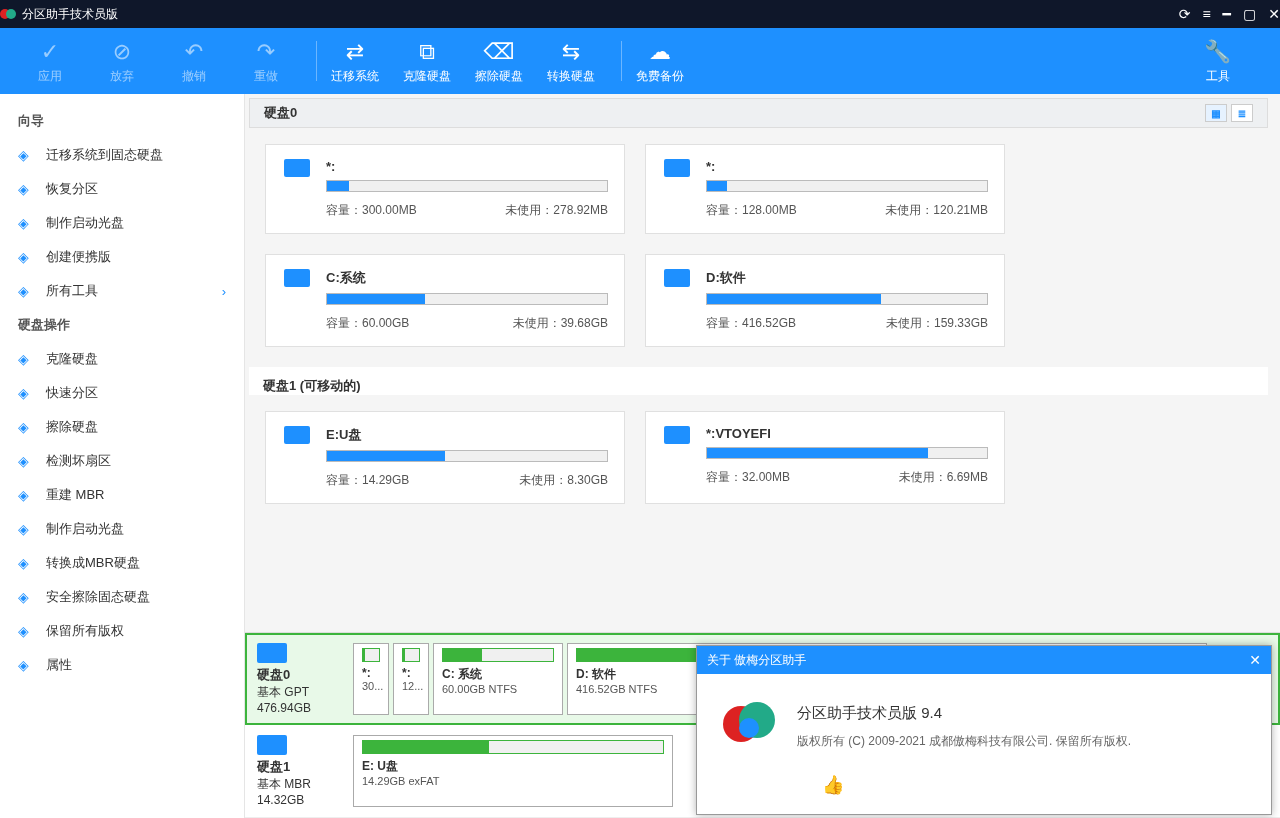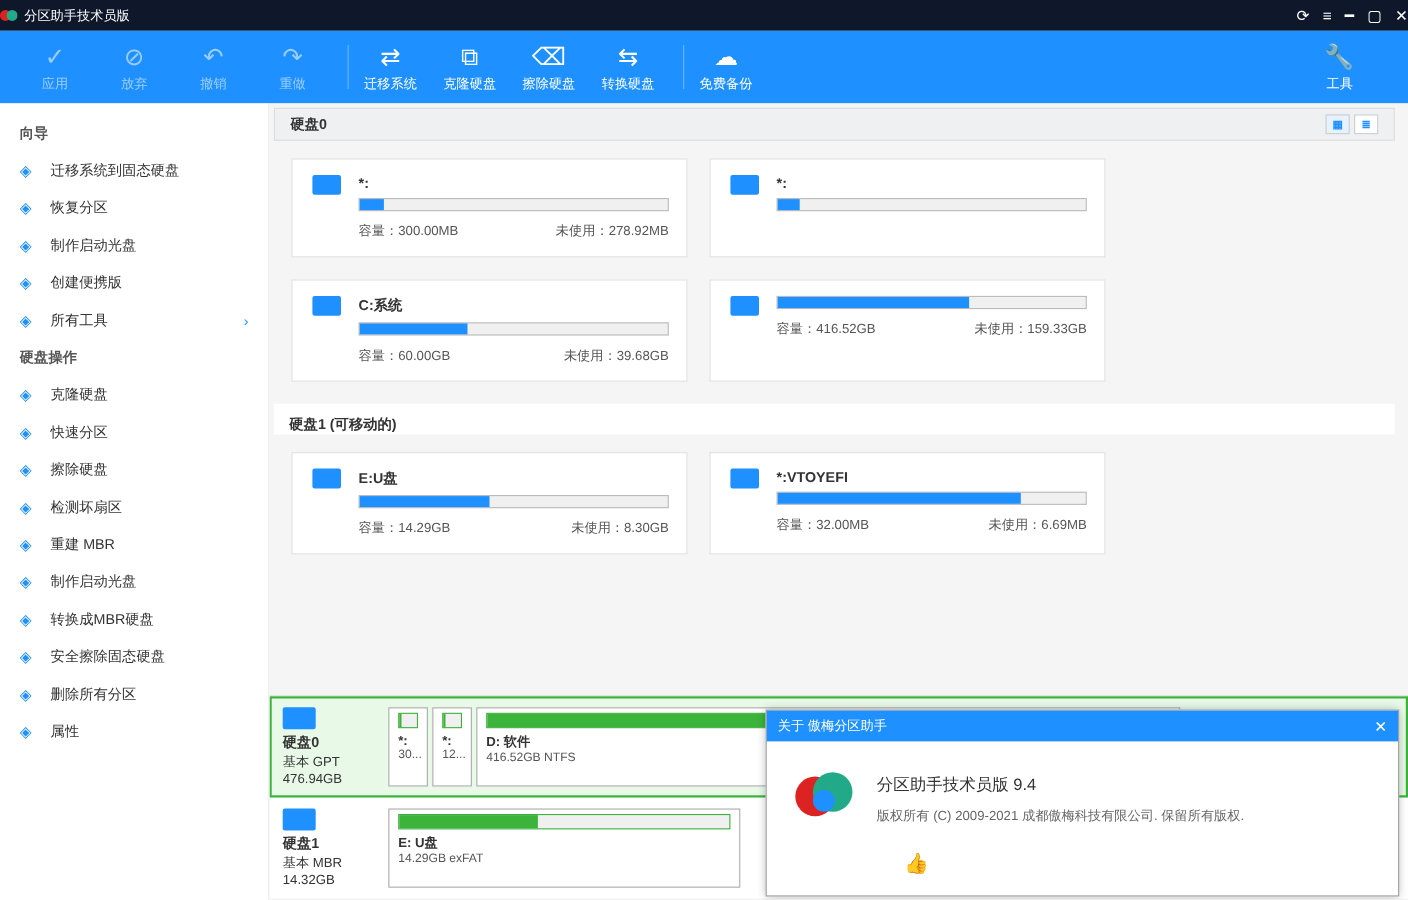--- a/index.html
+++ b/index.html
@@ -192,21 +192,21 @@
         <div class="side-item">
           <span class="si-icon">◈</span>
       <span>转换成MBR硬盘</span>
       </div>
         <div class="side-item">
           <span class="si-icon">◈</span>
       <span>安全擦除固态硬盘</span>
       </div>
         <div class="side-item">
           <span class="si-icon">◈</span>
-      <span>删除所有分区</span>
+      <span>保留所有版权</span>
       </div>
         <div class="side-item">
           <span class="si-icon">◈</span>
       <span>属性</span>
       </div>
       </div>
   </div>
 
   <div class="content">
     <div class="part-list">
@@ -228,34 +228,39 @@
               <span>容量：300.00MB</span>
       <span>未使用：278.92MB</span>
             </div>
           </div>
           <div class="part-card">
             <div class="pc-icon "></div>
       <div class="pc-title">*:</div>
       <div class="pc-bar">
               <div class="fill" style="width:7%"></div>
             </div>
+      <div class="pc-row">
+              <span>容量：128.00MB</span>
+      <span>未使用：120.21MB</span>
+            </div>
           </div>
           <div class="part-card">
             <div class="pc-icon win"></div>
       <div class="pc-title">C:系统</div>
       <div class="pc-bar">
               <div class="fill" style="width:35%"></div>
             </div>
       <div class="pc-row">
               <span>容量：60.00GB</span>
       <span>未使用：39.68GB</span>
             </div>
           </div>
           <div class="part-card">
             <div class="pc-icon "></div>
+      <div class="pc-title">D:软件</div>
       <div class="pc-bar">
               <div class="fill" style="width:62%"></div>
             </div>
       <div class="pc-row">
               <span>容量：416.52GB</span>
       <span>未使用：159.33GB</span>
             </div>
           </div>
         </div>
 
@@ -303,20 +308,27 @@
               </div>
       <div class="seg-title">*:</div>
       <div class="seg-sub">30...</div>
             </div>
             <div class="seg" style="width: 36px;">
               <div class="seg-bar">
                 <div class="sfill" style="width:12%"></div>
               </div>
       <div class="seg-title">*:</div>
       <div class="seg-sub">12...</div>
+            </div>
+            <div class="seg" style="width: 130px;">
+              <div class="seg-bar">
+                <div class="sfill" style="width:35%"></div>
+              </div>
+      <div class="seg-title">C: 系统</div>
+      <div class="seg-sub">60.00GB NTFS</div>
             </div>
             <div class="seg" style="width: 640px;">
               <div class="seg-bar">
                 <div class="sfill" style="width:62%"></div>
               </div>
       <div class="seg-title">D: 软件</div>
       <div class="seg-sub">416.52GB NTFS</div>
             </div>
           </div>
       </div>

